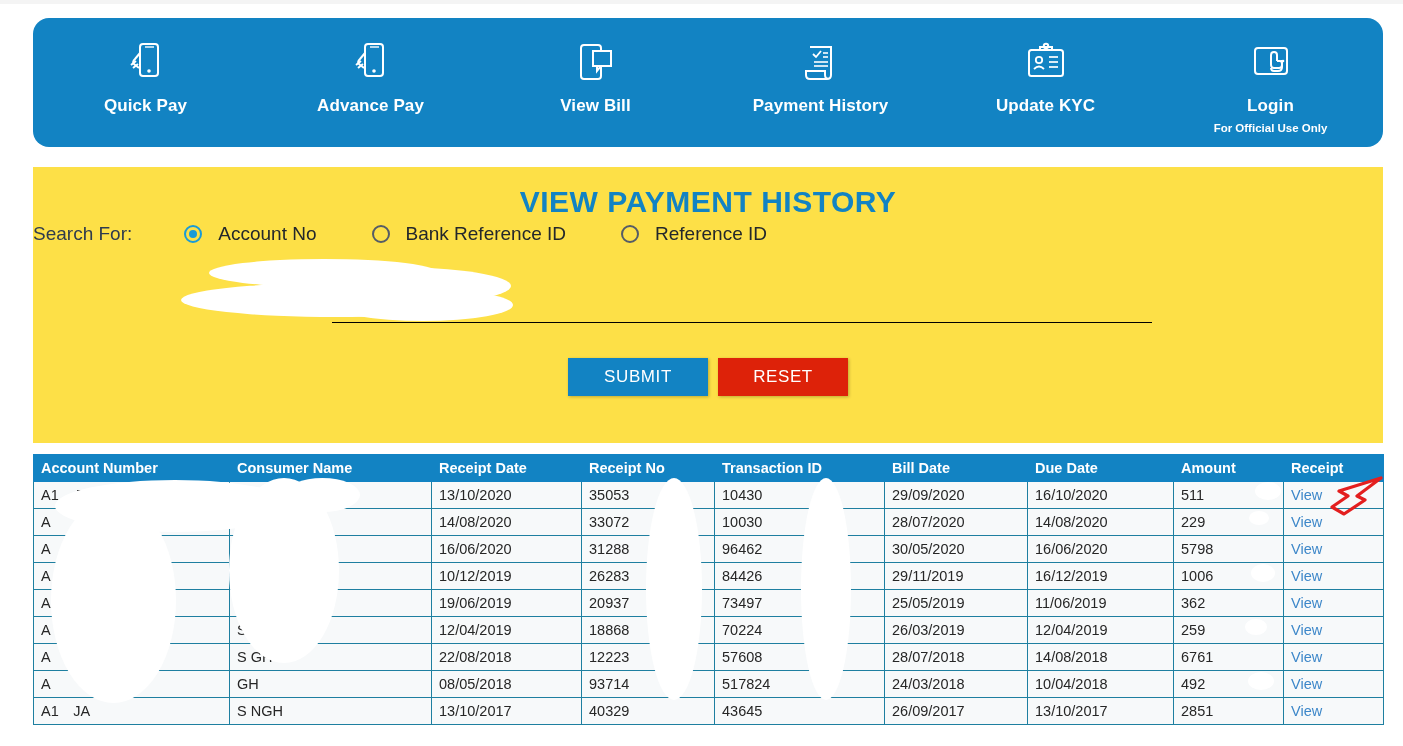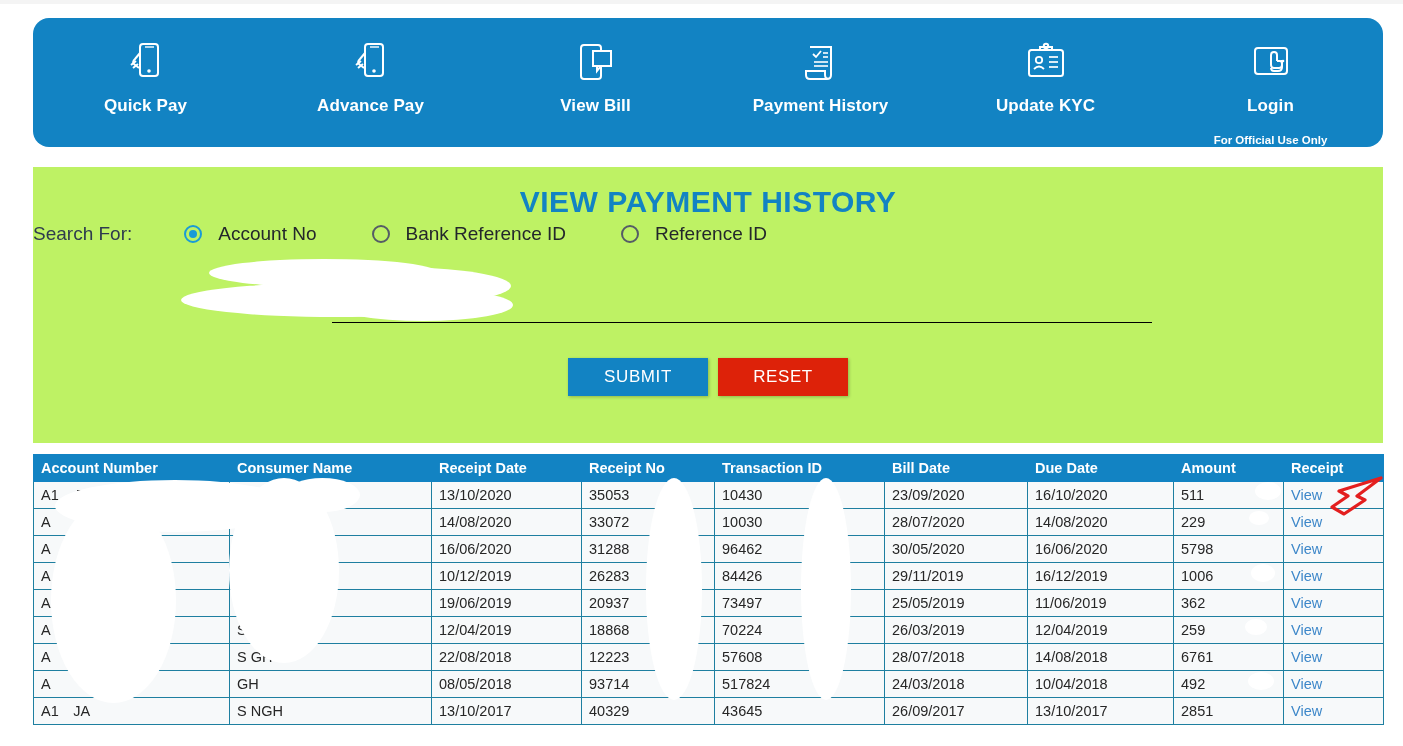--- a/index.html
+++ b/index.html
@@ -66,32 +66,32 @@
     font-size: 17px;
     font-weight: bold;
     color: #ffffff;
     letter-spacing: 0.1px;
     line-height: 1;
   }
   .nav-sub {
     font-size: 11.5px;
     font-weight: bold;
     color: #ffffff;
-    margin-top: 21px;
+    margin-top: 9px;
     line-height: 1;
   }
 
   
   .panel {
     position: absolute;
     left: 33px;
     top: 167px;
     width: 1350px;
     height: 276px;
-    background: #bef264;
+    background: #fde047;
   }
   .panel-title {
     position: absolute;
     left: 0;
     top: 18px;
     width: 1350px;
     text-align: center;
     font-size: 30px;
     font-weight: bold;
     color: #1283c3;
@@ -393,21 +393,21 @@
           <th class="col-rec">Receipt</th>
         </tr>
       </thead>
       <tbody id="tbody">
           <tr>
             <td class="col-acct">A1      76</td>
             <td class="col-name">SINGH</td>
             <td class="col-rdate">13/10/2020</td>
             <td class="col-rno">35053</td>
             <td class="col-txn">10430</td>
-            <td class="col-bdate">23/09/2020</td>
+            <td class="col-bdate">29/09/2020</td>
             <td class="col-ddate">16/10/2020</td>
             <td class="col-amt">511</td>
             <td class="col-rec receipt"><a>View</a></td>
           </tr>
           <tr>
             <td class="col-acct">A</td>
             <td class="col-name">GH</td>
             <td class="col-rdate">14/08/2020</td>
             <td class="col-rno">33072</td>
             <td class="col-txn">10030</td>

